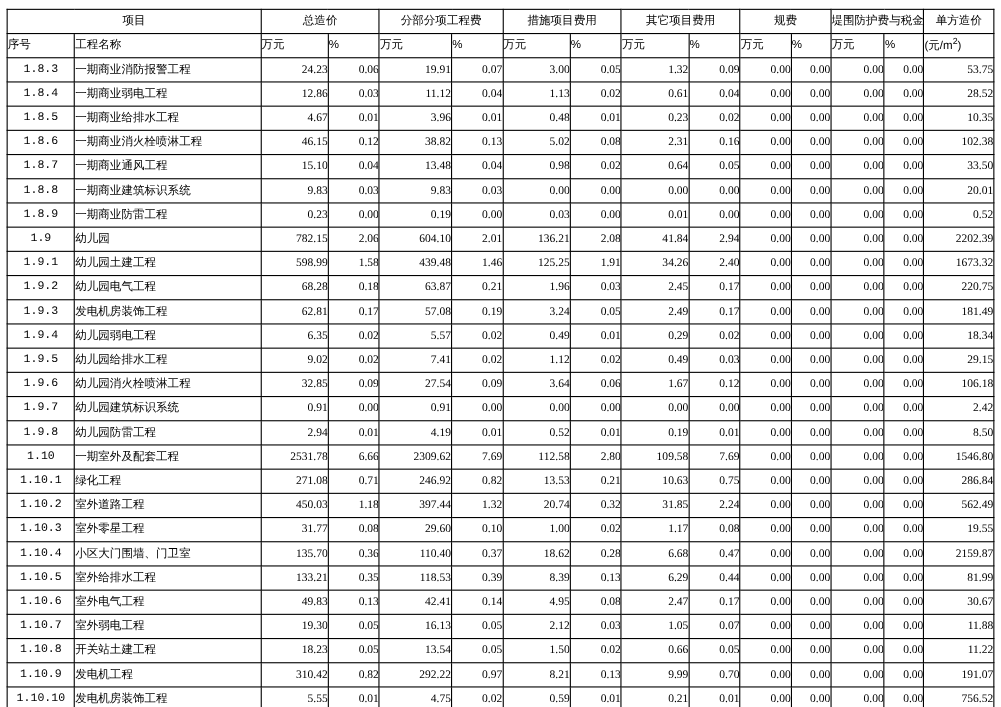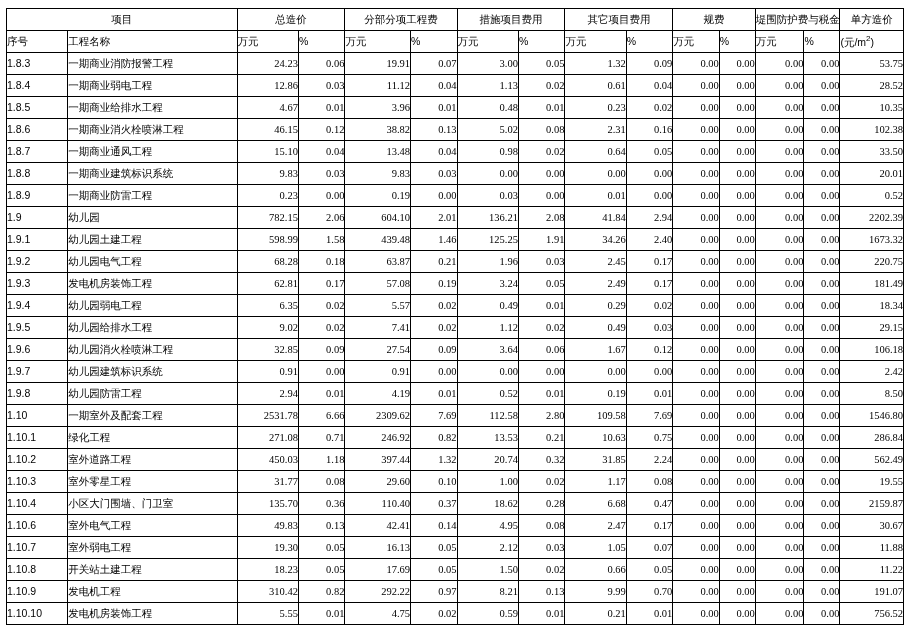--- a/index.html
+++ b/index.html
@@ -44,21 +44,21 @@
   }
   .hdr2 td {
     height: 24px;
     text-align: left;
     vertical-align: middle;
     font-size: 11px;
   }
   .c-right  { text-align: right; padding-right: 5px; }
   .c-left   { text-align: left; padding-left: 4px; font-family: Liberation Serif, serif; }
   .num { font-family: "Liberation Serif", serif; font-size: 11px; }
-  .idx { font-family: Liberation Sans, sans-serif; font-size: 11px; text-align: left; margin-left: 28px; }
+  .idx { font-family: Liberation Mono, monospace; font-size: 11px; text-align: center; margin-left: 28px; }
   .name { font-size: 11px; }
   .sup { font-size: 8px; vertical-align: super; }
 </style>
 </head>
 <body>
 
 <div class="sheet">
   <table class="cost-table">
     <colgroup>
       <col style="width:58px">
@@ -458,20 +458,37 @@
           <td class="c-right num">0.28</td>
           <td class="c-right num">6.68</td>
           <td class="c-right num">0.47</td>
           <td class="c-right num">0.00</td>
           <td class="c-right num">0.00</td>
           <td class="c-right num">0.00</td>
           <td class="c-right num">0.00</td>
           <td class="c-right num">2159.87</td>
         </tr>
         <tr>
+          <td class="idx">1.10.5</td>
+          <td class="c-left name">室外给排水工程</td>
+          <td class="c-right num">133.21</td>
+          <td class="c-right num">0.35</td>
+          <td class="c-right num">118.53</td>
+          <td class="c-right num">0.39</td>
+          <td class="c-right num">8.39</td>
+          <td class="c-right num">0.13</td>
+          <td class="c-right num">6.29</td>
+          <td class="c-right num">0.44</td>
+          <td class="c-right num">0.00</td>
+          <td class="c-right num">0.00</td>
+          <td class="c-right num">0.00</td>
+          <td class="c-right num">0.00</td>
+          <td class="c-right num">81.99</td>
+        </tr>
+        <tr>
           <td class="idx">1.10.6</td>
           <td class="c-left name">室外电气工程</td>
           <td class="c-right num">49.83</td>
           <td class="c-right num">0.13</td>
           <td class="c-right num">42.41</td>
           <td class="c-right num">0.14</td>
           <td class="c-right num">4.95</td>
           <td class="c-right num">0.08</td>
           <td class="c-right num">2.47</td>
           <td class="c-right num">0.17</td>
@@ -496,21 +513,21 @@
           <td class="c-right num">0.00</td>
           <td class="c-right num">0.00</td>
           <td class="c-right num">0.00</td>
           <td class="c-right num">11.88</td>
         </tr>
         <tr>
           <td class="idx">1.10.8</td>
           <td class="c-left name">开关站土建工程</td>
           <td class="c-right num">18.23</td>
           <td class="c-right num">0.05</td>
-          <td class="c-right num">17.69</td>
+          <td class="c-right num">13.54</td>
           <td class="c-right num">0.05</td>
           <td class="c-right num">1.50</td>
           <td class="c-right num">0.02</td>
           <td class="c-right num">0.66</td>
           <td class="c-right num">0.05</td>
           <td class="c-right num">0.00</td>
           <td class="c-right num">0.00</td>
           <td class="c-right num">0.00</td>
           <td class="c-right num">0.00</td>
           <td class="c-right num">11.22</td>

